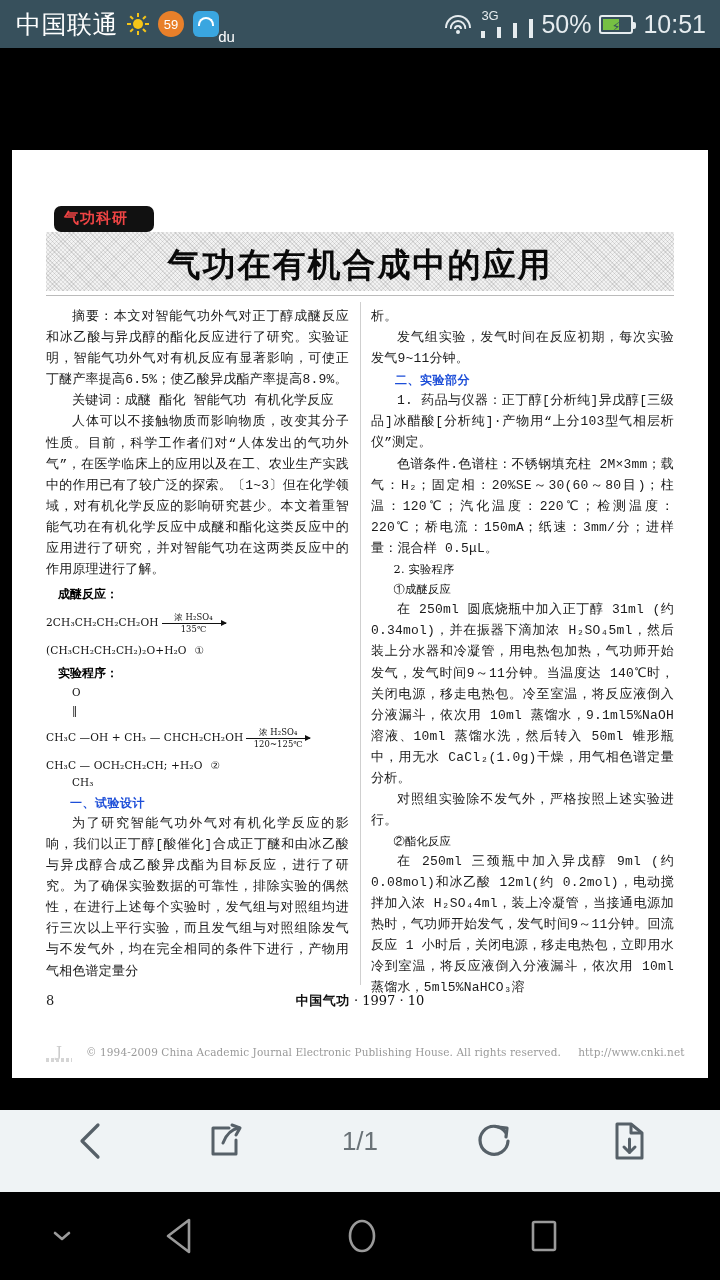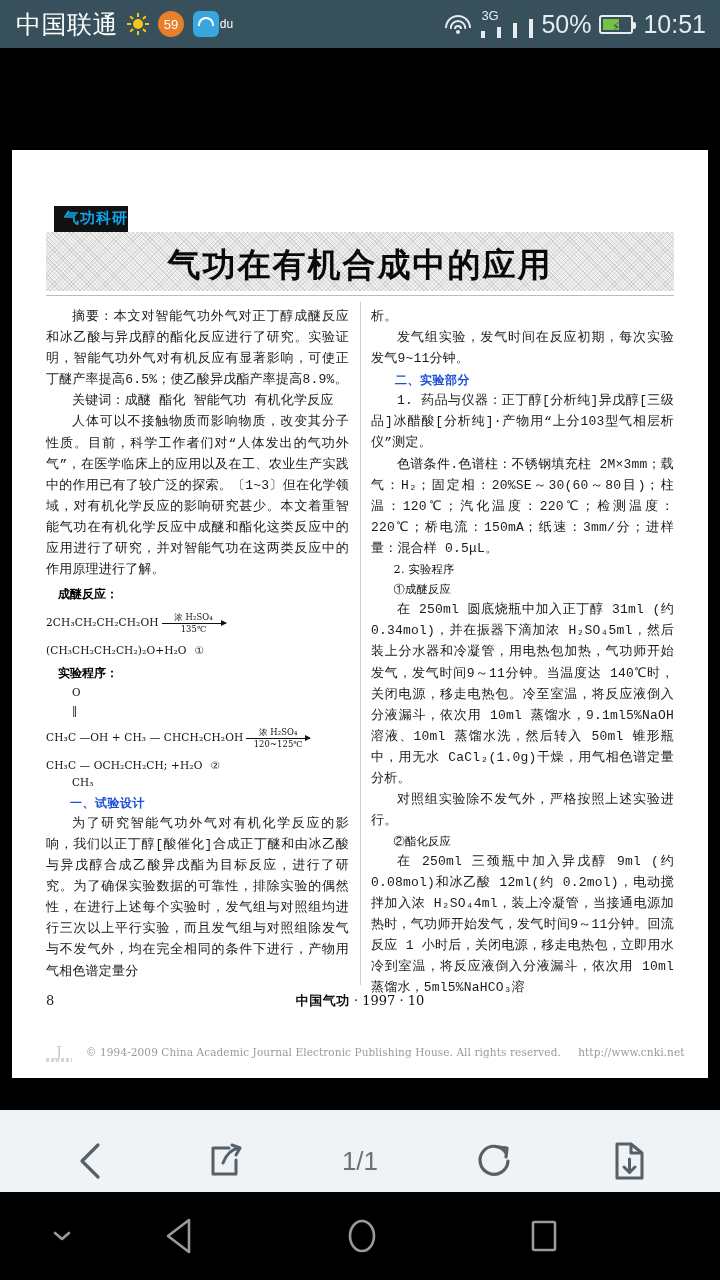--- a/index.html
+++ b/index.html
@@ -45,21 +45,21 @@
   }
   .du-icon {
     width: 26px; height: 26px; border-radius: 6px; background: #3aa6e0;
     display: flex; align-items: center; justify-content: center;
     color: #fff; font-size: 11px; position: relative;
   }
   .du-icon .hb {
     position: absolute; width: 16px; height: 9px; border: 2px solid #fff;
     border-bottom: none; border-radius: 8px 8px 0 0; top: 6px; left: 5px;
   }
-  .du-icon .dtxt { position: relative; top: 0; font-size: 12px; margin-left: 41px; }
+  .du-icon .dtxt { position: relative; top: 12px; font-size: 15px; margin-left: 41px; }
 
   .sb-right { display: flex; align-items: center; gap: 8px; }
   .wifi { width: 30px; height: 24px; position: relative; }
   .wifi span {
     position: absolute; left: 50%; transform: translateX(-50%);
     border: 2.5px solid #e6ecef; border-bottom: none;
     border-radius: 50% 50% 0 0 / 100% 100% 0 0;
   }
   .wifi .a1 { width: 26px; height: 13px; top: 3px; }
   .wifi .a2 { width: 17px; height: 9px; top: 8px; }
@@ -91,23 +91,23 @@
     position: absolute; top: 48px; left: 0; width: 720px; height: 1052px;
     background: #000; overflow: hidden;
   }
   .page {
     position: absolute; top: 102px; left: 12px; width: 696px; height: 928px;
     background: #fff;
   }
   .page-inner { position: absolute; inset: 0; padding: 56px 34px 0 34px; }
 
   .cat-tag {
-    display: inline-block; background: #111; color: #0ea5e9;
-    font-size: 15px; padding: 3px 0 4px 10px; letter-spacing: 1px;
-    margin-left: 8px; font-family: "DejaVu Sans", sans-serif; font-weight: bold;
+    display: inline-block; background: #111; color: #ef4444;
+    font-size: 15px; padding: 3px 26px 4px 10px; letter-spacing: 1px;
+    margin-left: 8px; font-family: "DejaVu Sans", sans-serif; font-weight: bold; border-radius: 7px;
   }
   .title-band {
     background:
       repeating-linear-gradient(45deg, rgba(0,0,0,0.10) 0 1px, transparent 1px 3px),
       repeating-linear-gradient(-45deg, rgba(0,0,0,0.08) 0 1px, transparent 1px 3px),
       #f2f2f2;
     padding: 12px 0 6px 0; text-align: center;
   }
   .doc-title {
     font-family: "DejaVu Serif", serif; font-weight: bold;
@@ -194,21 +194,21 @@
   }
   .cnki-text {
     font-family: "DejaVu Serif", serif; font-size: 10.5px; color: #9a9a9a;
     letter-spacing: 0.1px;
   }
 
   
   .toolbar {
     position: absolute; left: 0; bottom: 88px; width: 720px; height: 82px;
     background: #eff3f5;
-    display: flex; align-items: flex-end; justify-content: space-around;
+    display: flex; align-items: flex-start; justify-content: space-around;
     padding: 0 24px;
   }
   .tb-btn {
     width: 80px; height: 62px; display: flex; align-items: center; justify-content: center;
     color: #566068;
   }
   .pagecount { font-size: 26px; color: #6a7277; font-family: "Liberation Sans", sans-serif; }
 
   
   .navbar {

